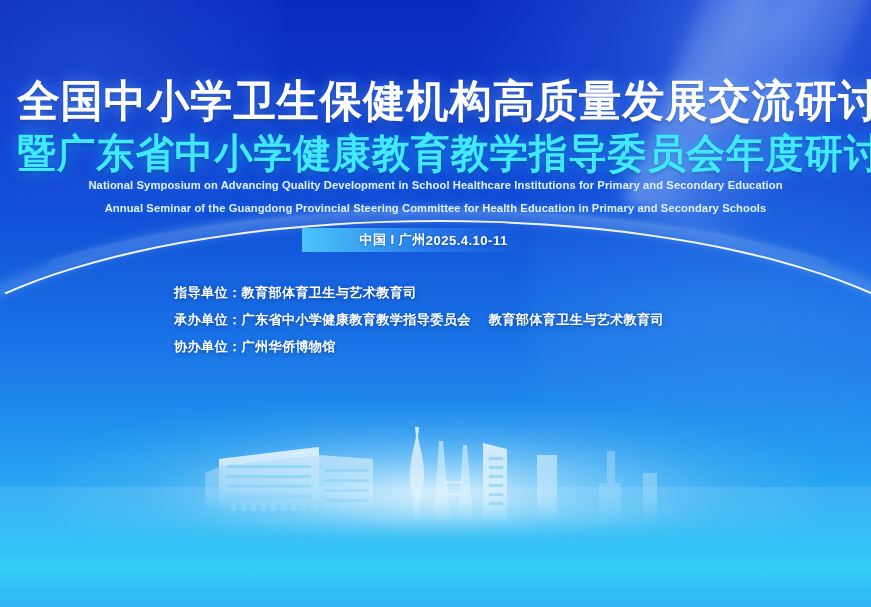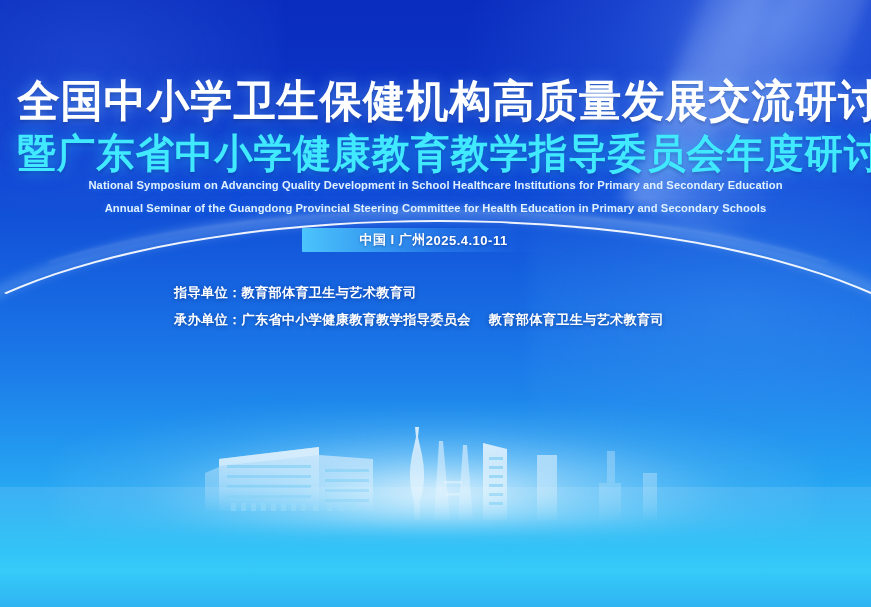--- a/index.html
+++ b/index.html
@@ -371,16 +371,22 @@
           <span>教育部体育卫生与艺术教育司</span>
         </span>
       </div>
       <div class="org-row">
         <span class="org-label">承办单位：</span>
         <span class="org-values">
           <span>广东省中小学健康教育教学指导委员会</span>
           <span>教育部体育卫生与艺术教育司</span>
         </span>
       </div>
+      <div class="org-row">
+        <span class="org-label">协办单位：</span>
+        <span class="org-values">
+          <span>广州华侨博物馆</span>
+        </span>
+      </div>
     </div>
 
   </div>
 </div>
 
 </body></html>

